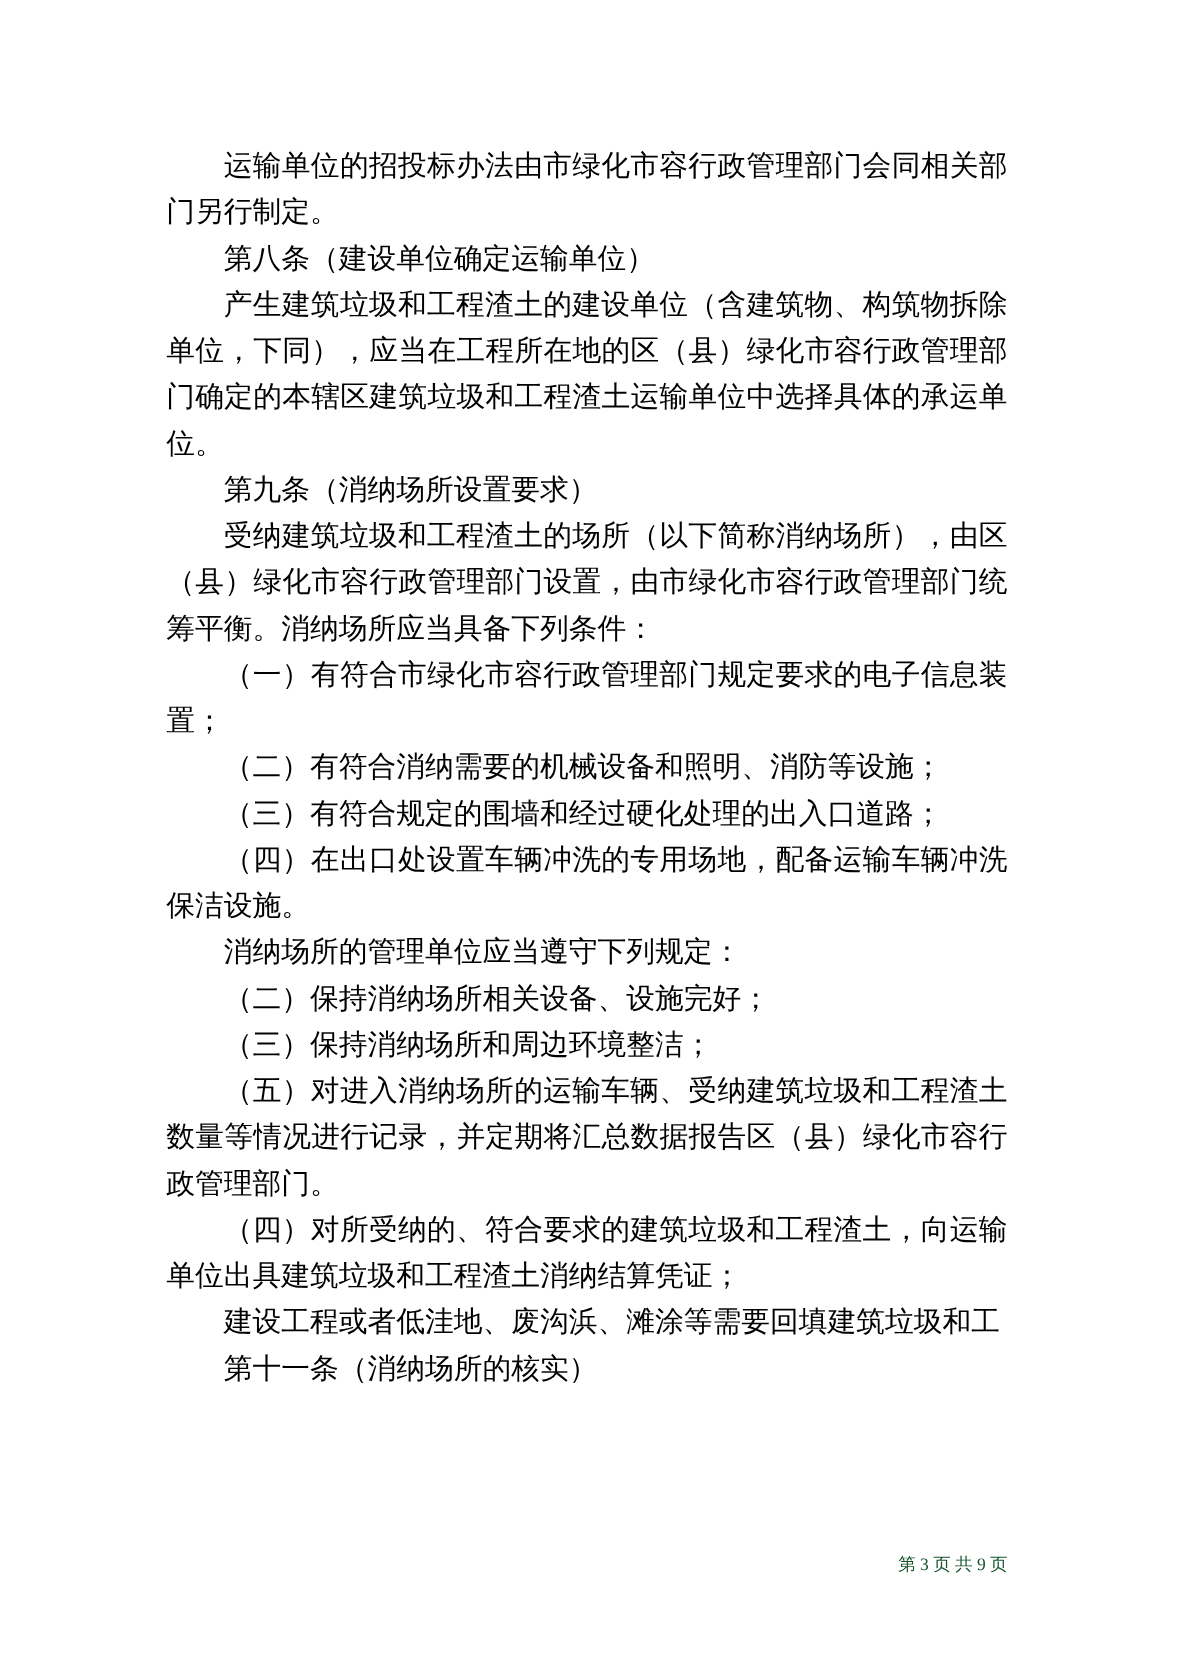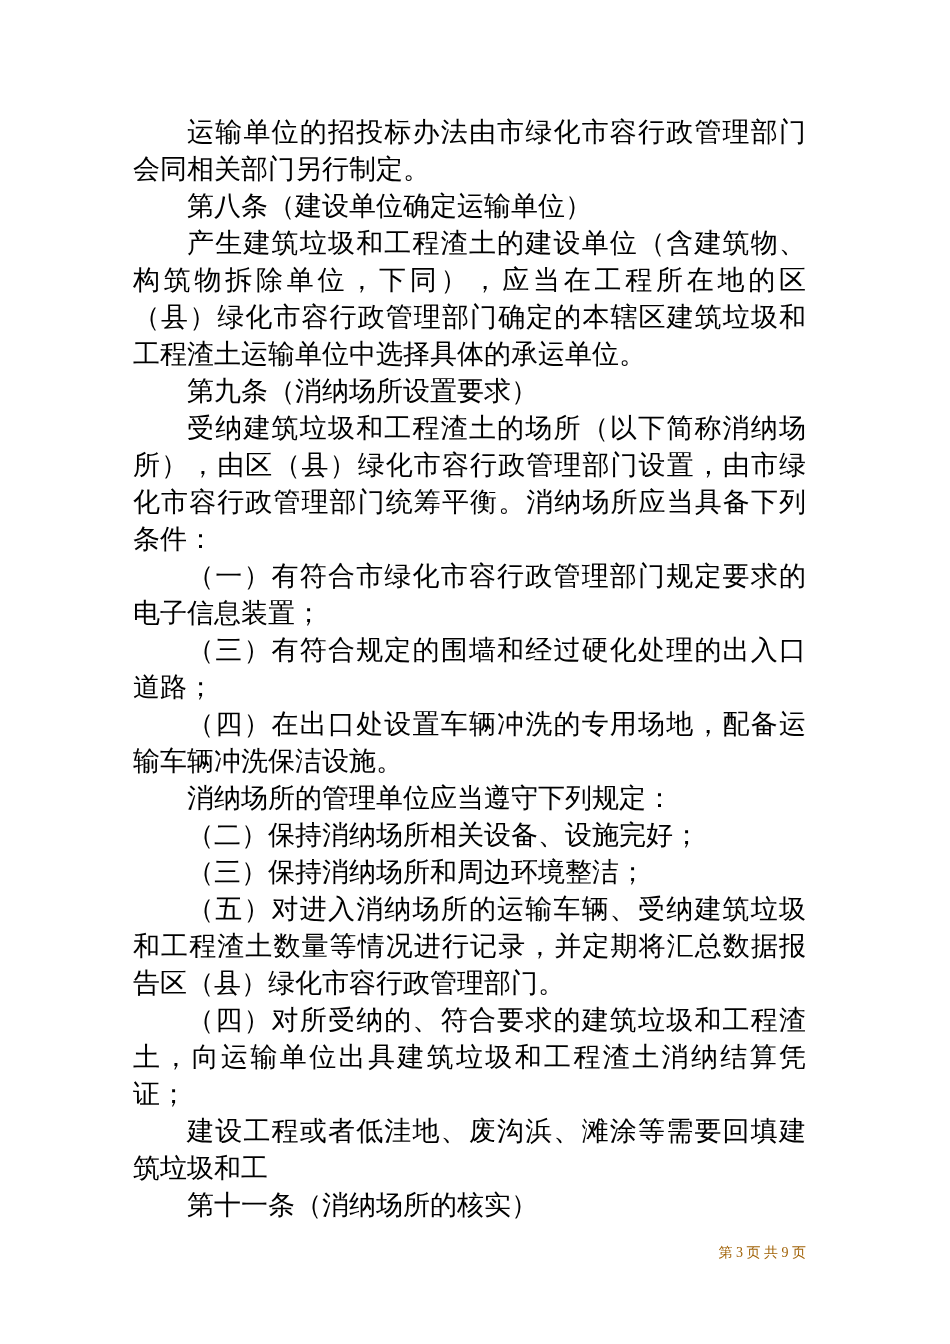--- a/index.html
+++ b/index.html
@@ -14,53 +14,54 @@
     background: #ffffff;
     overflow: hidden;
     font-family: "Liberation Serif", "DejaVu Serif", serif;
     color: #000000;
   }
   .doc-body {
     position: absolute;
     left: 133px;
     top: 114px;
     width: 673px;
-    font-size: 27px;
+    font-size: 23px;
     line-height: 37px;
     text-align: justify;
     letter-spacing: 0;
   }
   .para {
     margin: 0;
     padding: 0;
     text-indent: 2em;
     word-break: break-all;
   }
   .page-footer {
     position: absolute;
     left: 133px;
     top: 1243px;
     width: 673px;
     text-align: right;
     font-size: 14px;
     line-height: 20px;
-    color: #a16207;
+    color: #14532d;
   }
 </style>
 </head>
 <body>
 
 <div class="page">
   <div class="doc-body">
       <p class="para">运输单位的招投标办法由市绿化市容行政管理部门会同相关部门另行制定。</p>
       <p class="para">第八条（建设单位确定运输单位）</p>
       <p class="para">产生建筑垃圾和工程渣土的建设单位（含建筑物、构筑物拆除单位，下同），应当在工程所在地的区（县）绿化市容行政管理部门确定的本辖区建筑垃圾和工程渣土运输单位中选择具体的承运单位。</p>
       <p class="para">第九条（消纳场所设置要求）</p>
       <p class="para">受纳建筑垃圾和工程渣土的场所（以下简称消纳场所），由区（县）绿化市容行政管理部门设置，由市绿化市容行政管理部门统筹平衡。消纳场所应当具备下列条件：</p>
       <p class="para">（一）有符合市绿化市容行政管理部门规定要求的电子信息装置；</p>
+      <p class="para">（二）有符合消纳需要的机械设备和照明、消防等设施；</p>
       <p class="para">（三）有符合规定的围墙和经过硬化处理的出入口道路；</p>
       <p class="para">（四）在出口处设置车辆冲洗的专用场地，配备运输车辆冲洗保洁设施。</p>
       <p class="para">消纳场所的管理单位应当遵守下列规定：</p>
       <p class="para">（二）保持消纳场所相关设备、设施完好；</p>
       <p class="para">（三）保持消纳场所和周边环境整洁；</p>
       <p class="para">（五）对进入消纳场所的运输车辆、受纳建筑垃圾和工程渣土数量等情况进行记录，并定期将汇总数据报告区（县）绿化市容行政管理部门。</p>
       <p class="para">（四）对所受纳的、符合要求的建筑垃圾和工程渣土，向运输单位出具建筑垃圾和工程渣土消纳结算凭证；</p>
       <p class="para">建设工程或者低洼地、废沟浜、滩涂等需要回填建筑垃圾和工</p>
       <p class="para">第十一条（消纳场所的核实）</p>
     </div>

